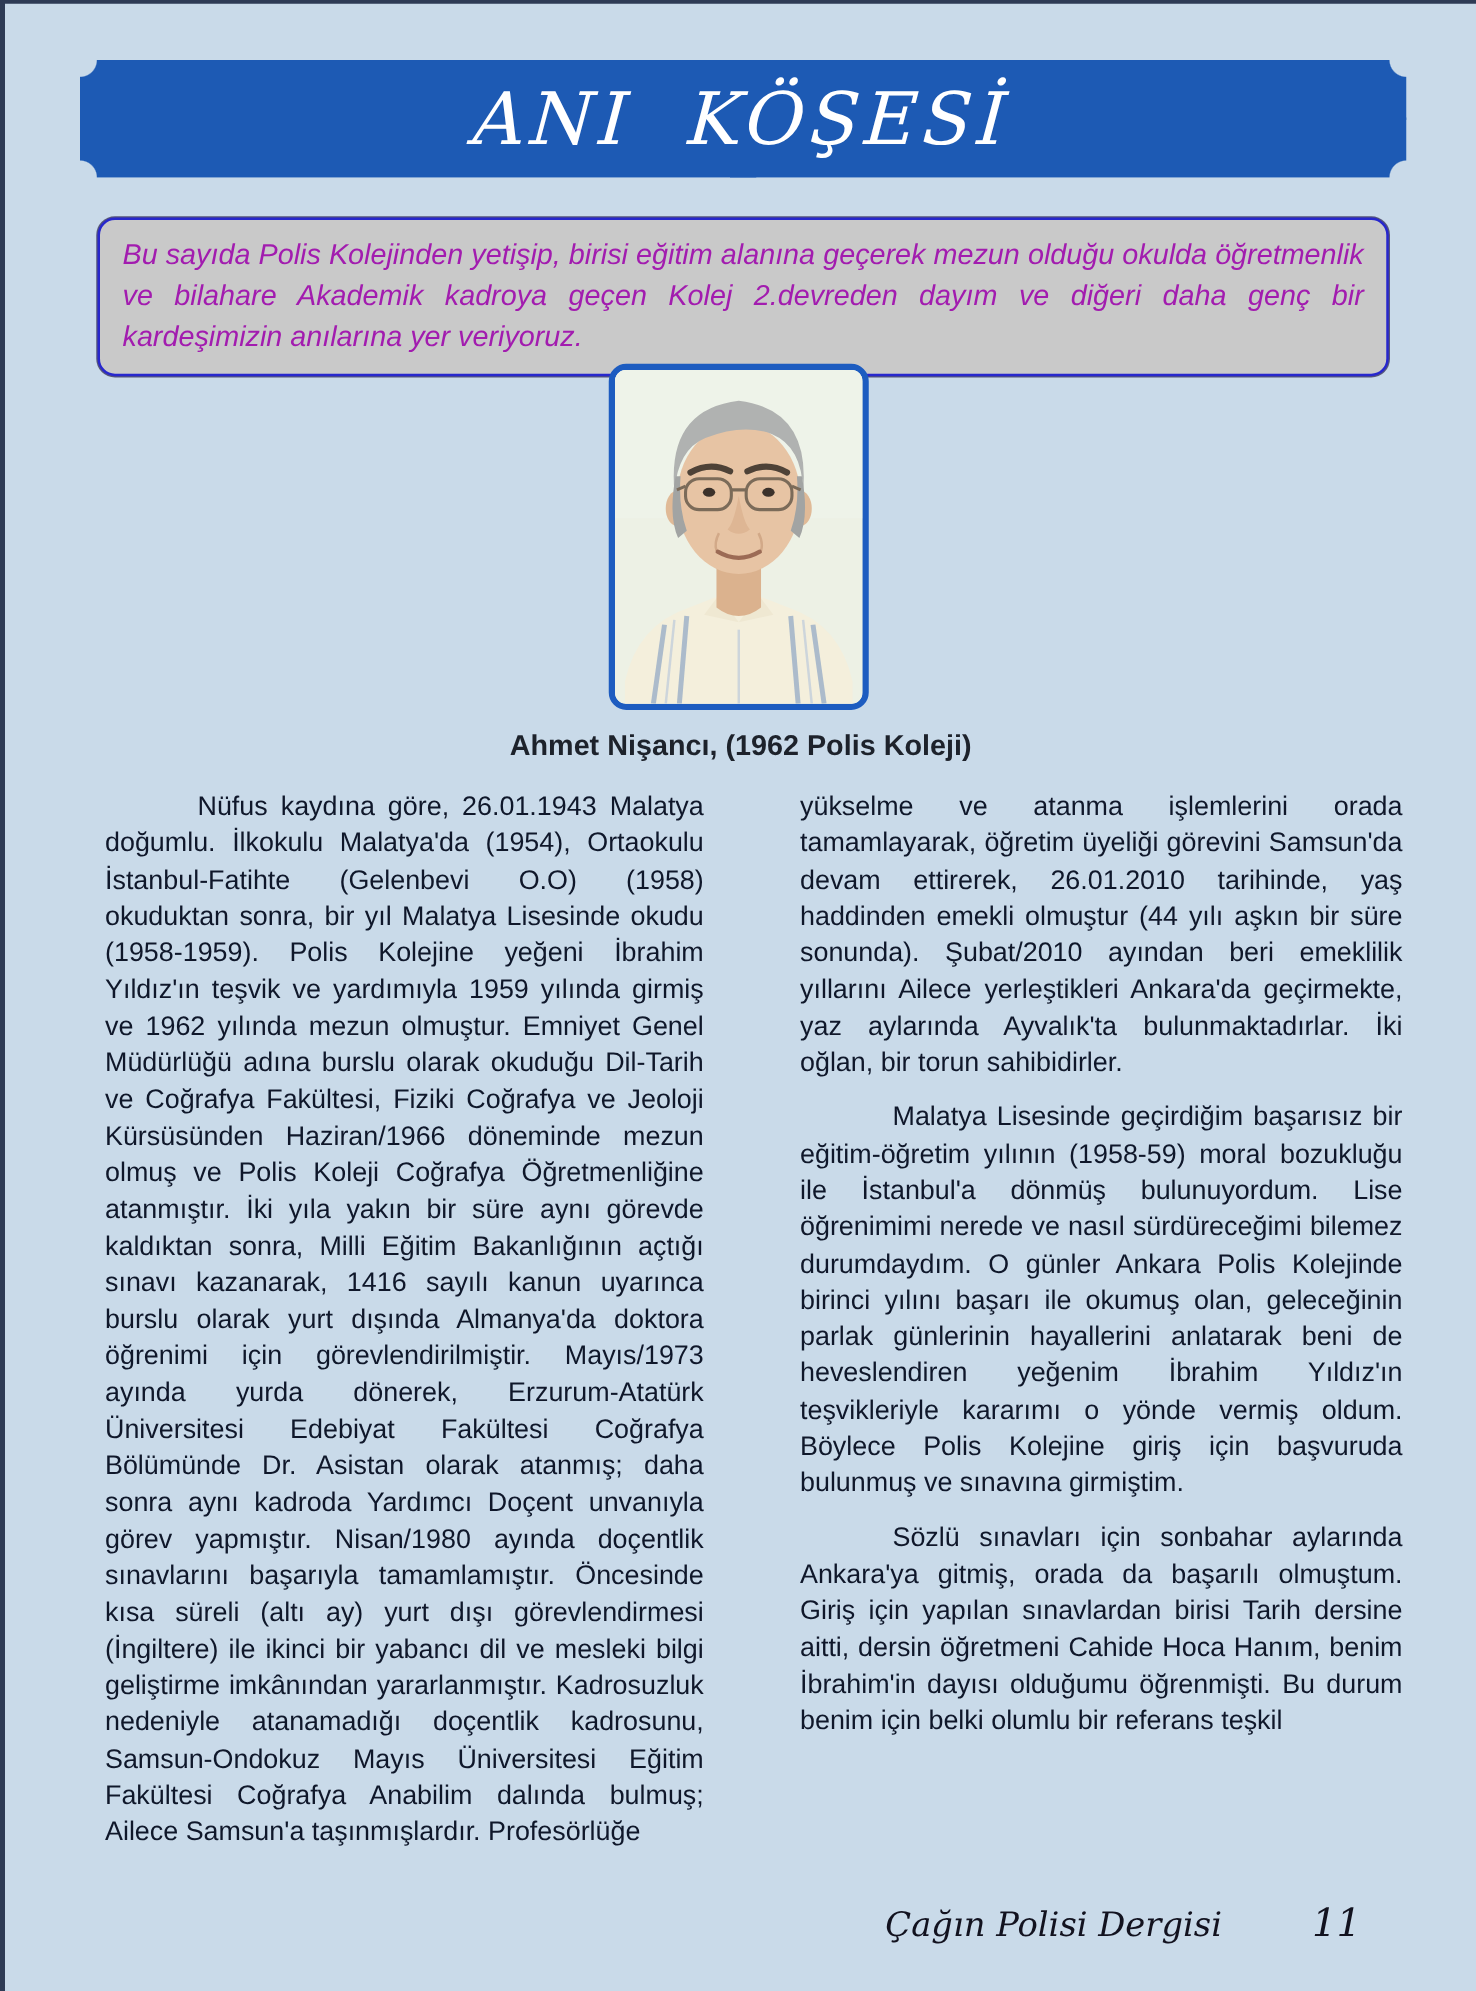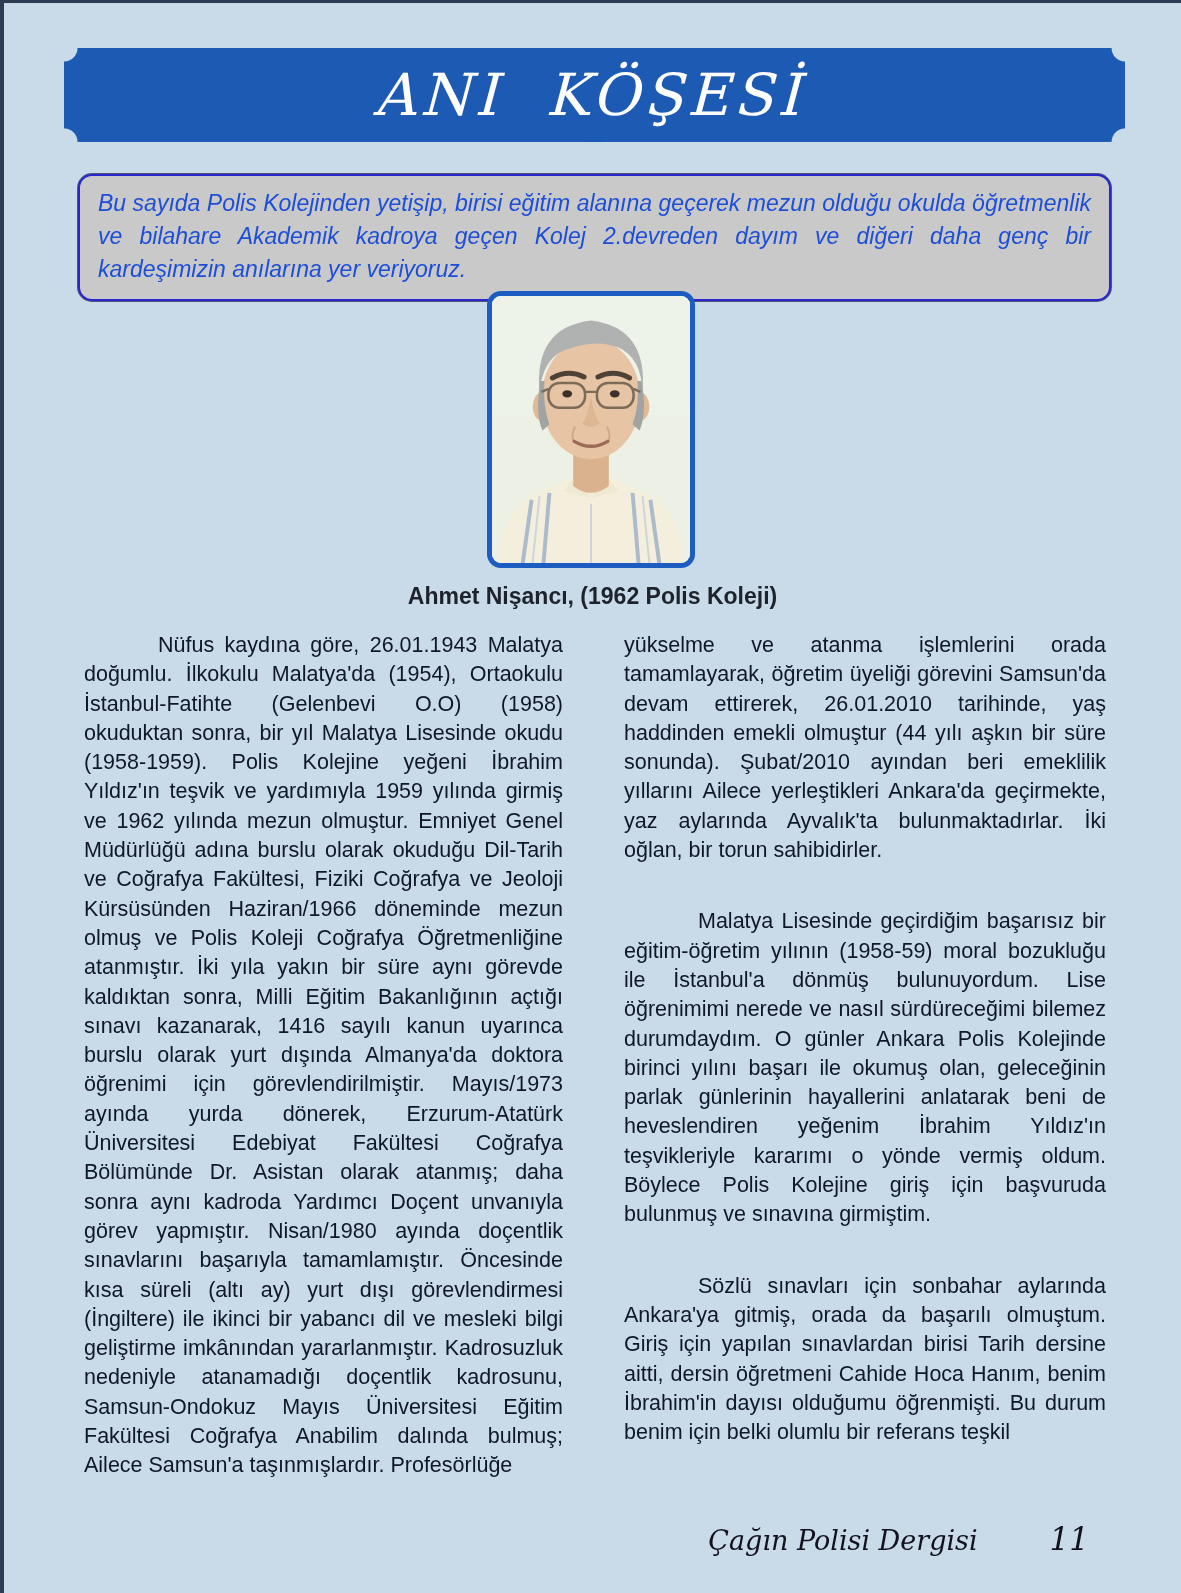--- a/index.html
+++ b/index.html
@@ -46,21 +46,21 @@
     background: #c9c9c9;
     border: 2px solid #2727cd;
     box-shadow: 0 0 0 1px #55557a;
     border-radius: 14px;
     padding: 11px 18px 13px 18px;
   }
   .intro-text {
     font-style: italic;
     font-size: 23px;
     line-height: 33px;
-    color: #1d4ed8;
+    color: #a21caf;
     text-align: justify;
     text-align-last: left;
   }
 
   
   .photo-frame {
     position: absolute;
     left: 483px; top: 288px;
     width: 208px; height: 277px;
     border: 5px solid #1d5cc0;
@@ -86,23 +86,23 @@
     position: absolute;
     top: 628px;
     font-size: 21.5px;
     line-height: 29.3px;
     color: #0f172a;
     text-align: justify;
     text-justify: inter-character;
     text-align-last: left;
   }
   .col-left  { left: 80px;  width: 479px; }
-  .col-right { left: 620px; width: 482px; }
+  .col-right { left: 636px; width: 482px; }
   .col p.indent { text-indent: 74px; }
-  .col p + p { margin-top: 42px; }
+  .col p + p { margin-top: 14px; }
 
   
   .footer {
     position: absolute;
     right: 92px; top: 1518px;
     display: flex; align-items: baseline; gap: 72px;
     font-family: "DejaVu Serif", serif;
     font-style: italic;
     color: #12121f;
     text-align: right;

